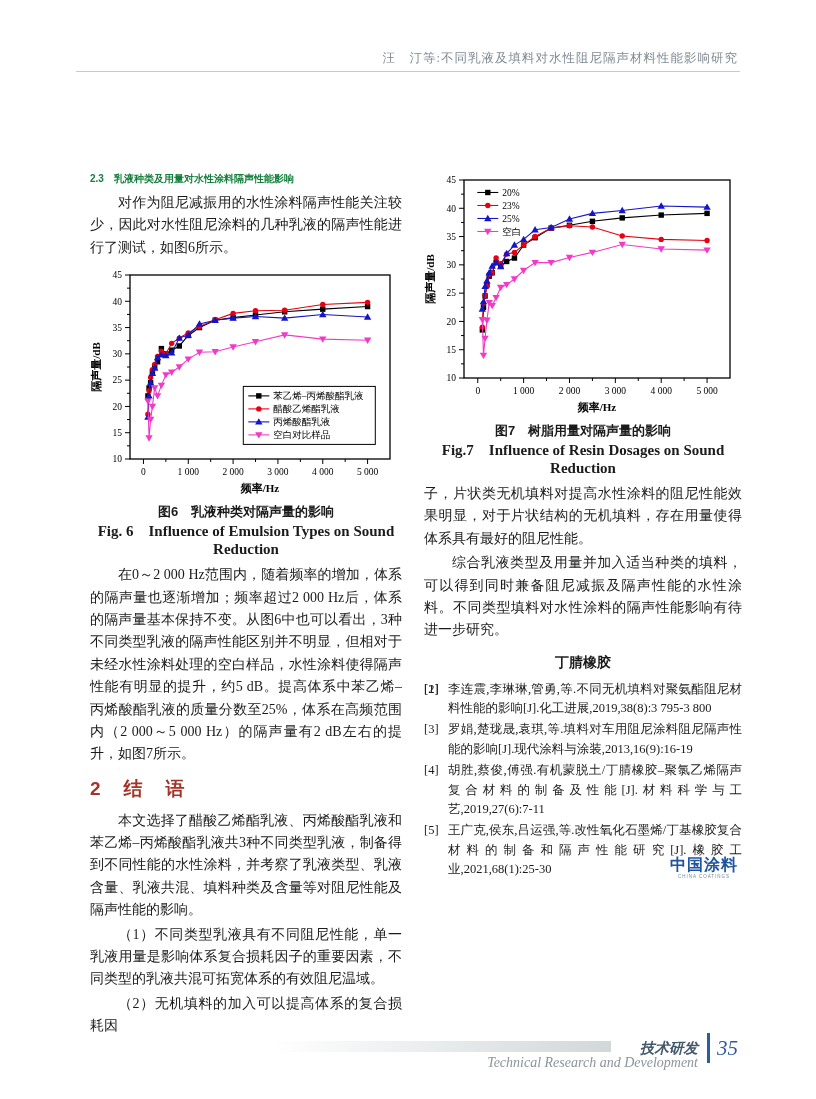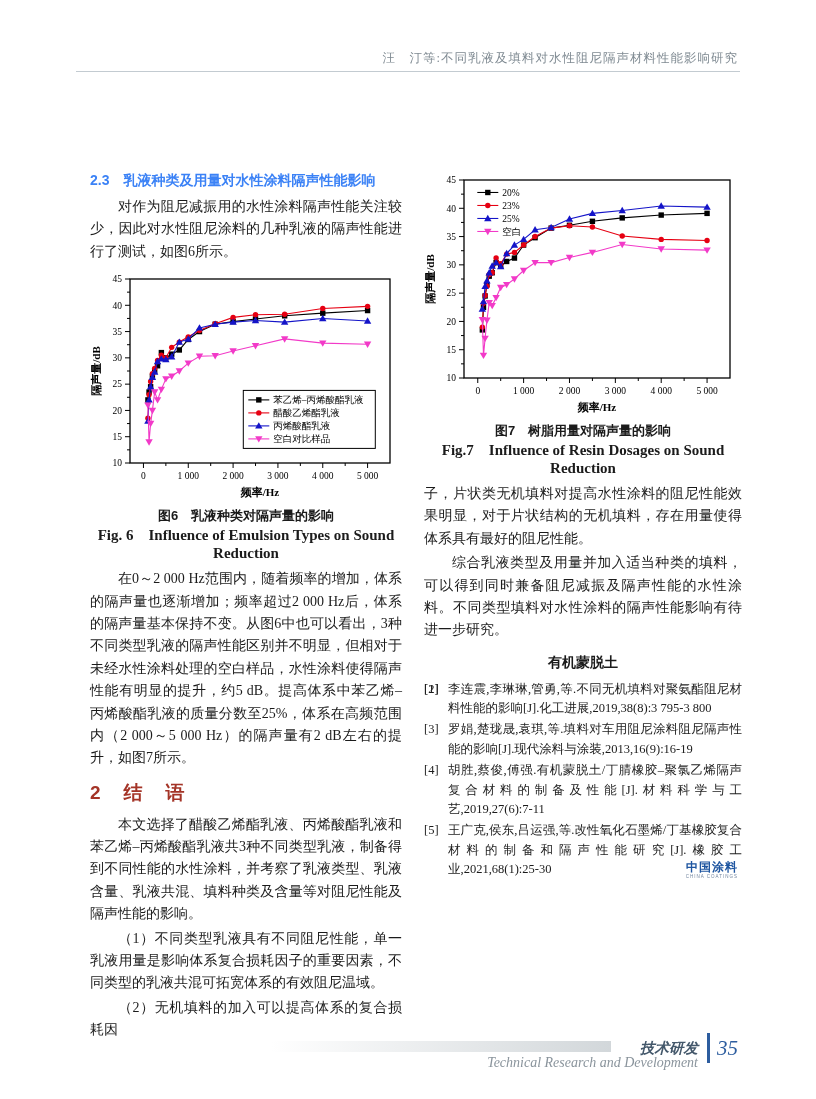--- a/index.html
+++ b/index.html
@@ -14,21 +14,21 @@
   }
   .head-rule{
     position:absolute;top:71px;left:76px;right:76px;
     border-top:1.5px solid #c3cbd1;height:0;
   }
   .col{position:absolute;top:172px;}
   .col-left{left:90px;width:312px;}
   .col-right{left:424px;width:318px;}
   .sec-head{
     font-family:"Liberation Sans","DejaVu Sans",sans-serif;
-    color:#3b82f6;font-weight:bold;font-size:14px;margin:0 0 6px 0;
+    color:#15803d;font-weight:bold;font-size:10px;margin:0 0 6px 0;
   }
   .sec-head-big{
     font-family:"Liberation Sans","DejaVu Sans",sans-serif;
     color:#a43427;font-weight:bold;font-size:19px;margin:10px 0 8px 0;
     letter-spacing:2px;
   }
   .para{
     font-size:14px;line-height:1.6;text-align:justify;
     text-indent:2em;margin:0 0 2px 0;
   }
@@ -49,21 +49,21 @@
   .ref-item{
     position:relative;font-size:12.5px;line-height:1.55;
     padding-left:24px;text-align:justify;margin-bottom:2px;
   }
   .ref-num{position:absolute;left:0;top:0;}
   .brand{
     position:absolute;right:4px;bottom:0px;text-align:center;line-height:1;
   }
   .brand-zh{
     font-family:"Liberation Sans","DejaVu Sans",sans-serif;
-    color:#1e55a0;font-weight:bold;font-size:12px;letter-spacing:1px;
+    color:#1e55a0;font-weight:bold;font-size:16px;letter-spacing:1px;
   }
   .brand-en{
     font-family:"Liberation Sans","DejaVu Sans",sans-serif;
     color:#7487a0;font-size:4.5px;letter-spacing:1px;margin-top:2px;
   }
   .footer-band{
     position:absolute;right:205px;bottom:47px;width:340px;height:11px;
     background:linear-gradient(to left,#d2d7da,rgba(255,255,255,0));
   }
   .footer{
@@ -373,21 +373,21 @@
         <polygon points="63.8,63.18000000000001 60.099999999999994,56.78 67.5,56.78" fill="#f23ac8"></polygon>
         <text x="78.3" y="62.78" font-size="9.5">空白</text>
       </svg>
     <div class="cap-zh">图7　树脂用量对隔声量的影响</div>
     <div class="cap-en">Fig.7　Influence of Resin Dosages on Sound Reduction</div>
   </figure>
 
   <p class="para no-indent">子，片状类无机填料对提高水性涂料的阻尼性能效果明显，对于片状结构的无机填料，存在用量使得体系具有最好的阻尼性能。</p>
   <p class="para">综合乳液类型及用量并加入适当种类的填料，可以得到同时兼备阻尼减振及隔声性能的水性涂料。不同类型填料对水性涂料的隔声性能影响有待进一步研究。</p>
 
-  <div class="refs-head">有机蒙脱土</div>
+  <div class="refs-head">丁腈橡胶</div>
   <div class="refs">
     <div class="ref-item">
       <span class="ref-num">[1]</span>
     </div>
     <div class="ref-item">
       <span class="ref-num">[2]</span>
       <span>李连震,李琳琳,管勇,等.不同无机填料对聚氨酯阻尼材料性能的影响[J].化工进展,2019,38(8):3 795-3 800</span>
     </div>
     <div class="ref-item">
       <span class="ref-num">[3]</span>

